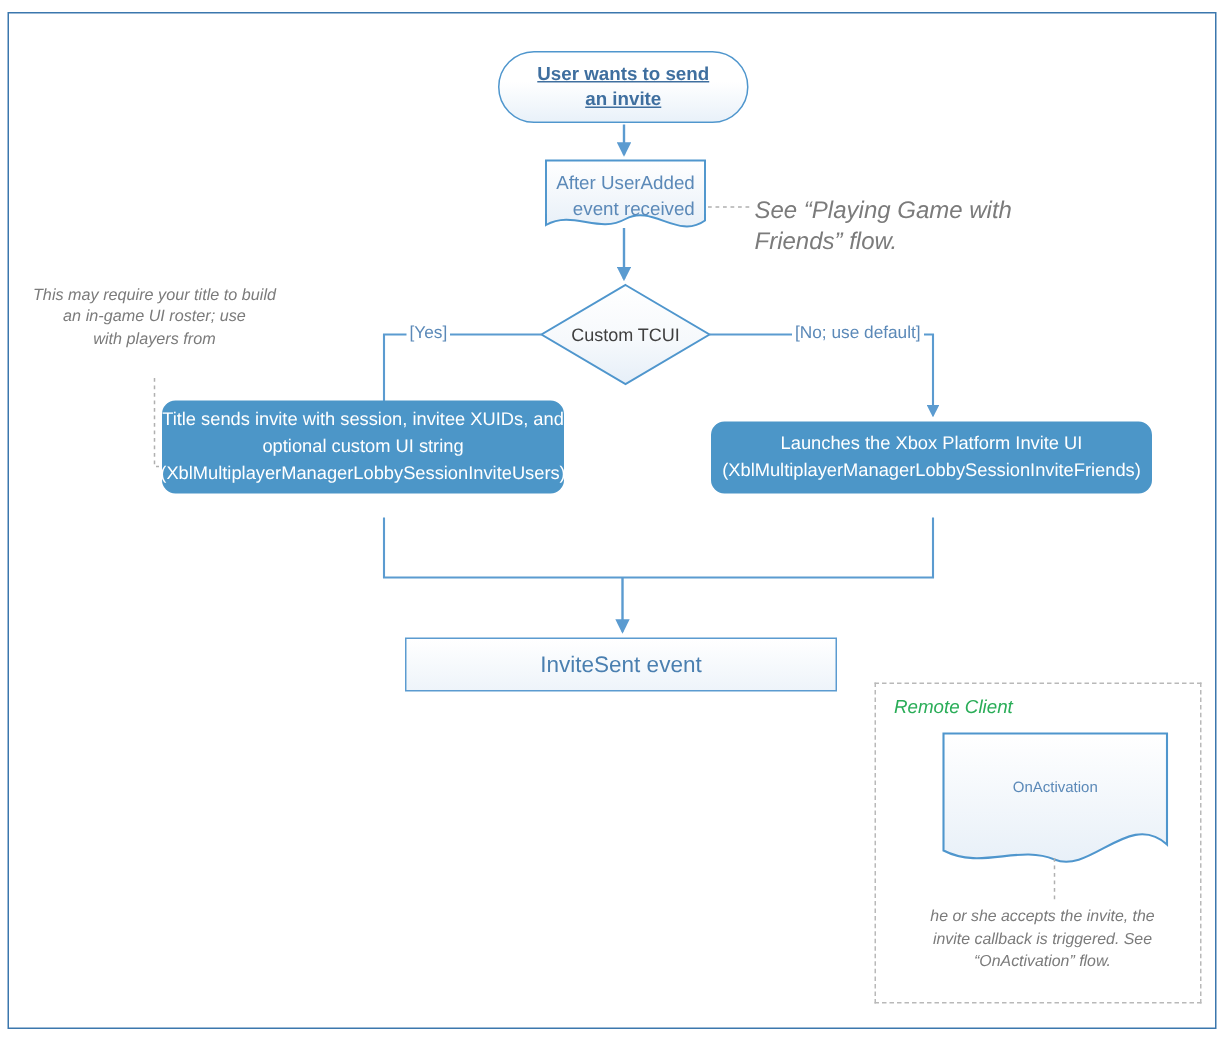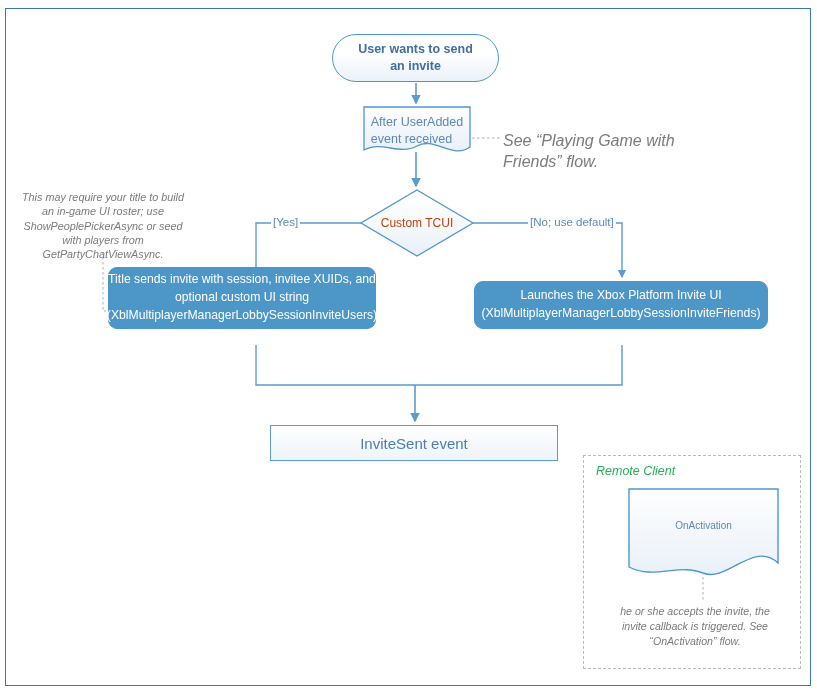--- a/index.html
+++ b/index.html
@@ -45,42 +45,43 @@
   
   .terminator {
     left: 332px; top: 34px; width: 167px; height: 48px;
     border: 1.3px solid #4f96cd;
     border-radius: 24px;
     background: linear-gradient(180deg, #ffffff 0%, #ffffff 42%, #e9f1f9 100%);
     color: #3f6f9f;
     font-size: 12.5px;
     font-weight: bold;
     line-height: 1.35;
+    text-decoration: underline;
   }
   
   .doc-label {
     position: absolute;
     display: flex;
     align-items: center;
     justify-content: center;
-    text-align: left;
+    text-align: right;
     color: #5b89b8;
     font-size: 12.5px;
     line-height: 1.4;
     pointer-events: none;
   }
   .doc-useradded { left: 365px; top: 110px; width: 104px; height: 42px; }
   .doc-onactivation { left: 632px; top: 495px; width: 143px; height: 62px; color:#5b89b8; font-size: 10px; }
 
   
   .diamond-label {
     position: absolute;
     left: 362px; top: 210px; width: 110px; height: 26px;
     display: flex; align-items: center; justify-content: center;
-    color: #c2410c;
+    color: #404040;
     font-size: 12px;
     pointer-events: none;
   }
 
   
   .process {
     border-radius: 9px;
     background: #4c96c8;
     border: 1px solid #4c96c8;
     color: #ffffff;
@@ -238,23 +239,21 @@
       <div>Launches the Xbox Platform Invite UI</div>
       <div>(XblMultiplayerManagerLobbySessionInviteFriends)</div>
     </div>
   </div>
 
   <div class="node event-box">InviteSent event</div>
 
   <div class="note note-left">
     <div>This may require your title to build</div>
     <div>an in-game UI roster; use</div>
-    <div>ShowPeoplePickerAsync or seed</div>
     <div>with players from</div>
-    <div>GetPartyChatViewAsync.</div>
   </div>
 
   <div class="note note-right">See “Playing Game with Friends” flow.</div>
 
   <div class="remote-container"></div>
   <div class="remote-title">Remote Client</div>
 
   <div class="doc-label doc-onactivation">OnActivation</div>
 
   <div class="note note-remote">

